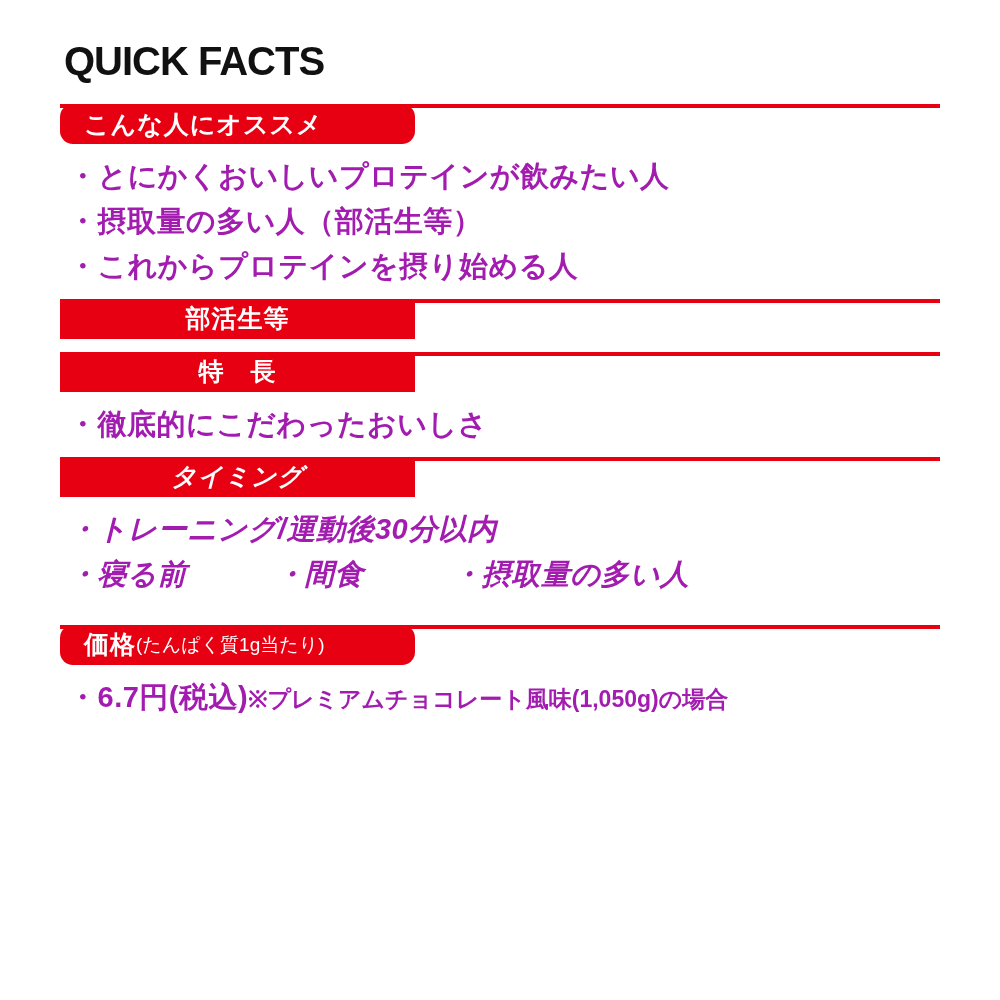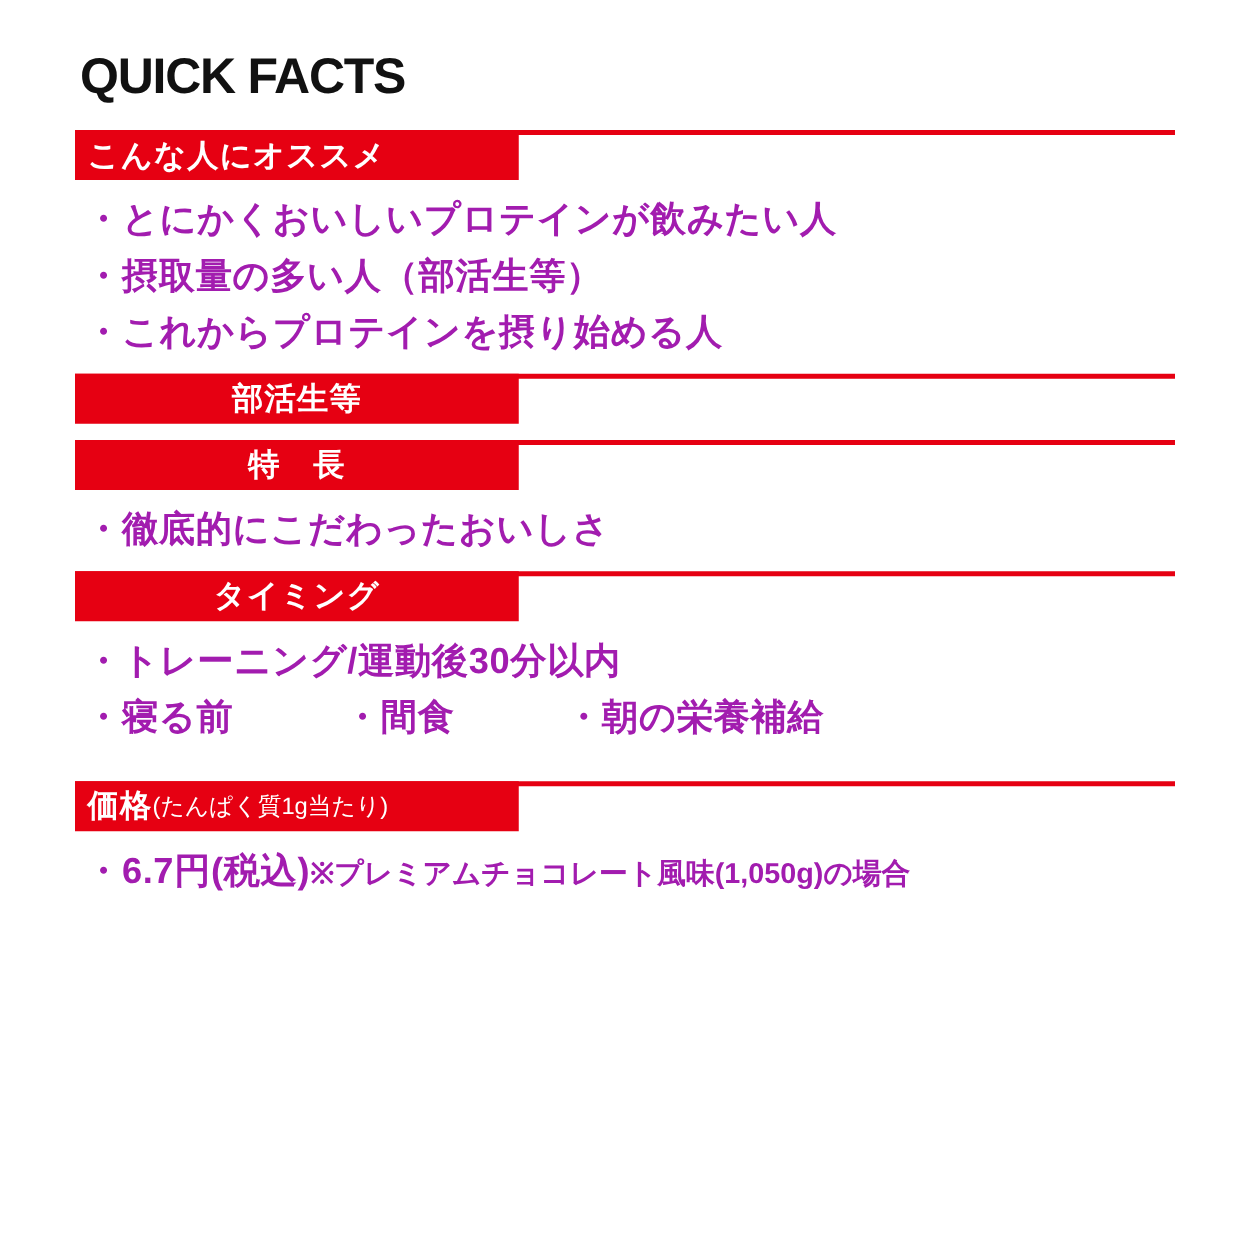--- a/index.html
+++ b/index.html
@@ -58,21 +58,21 @@
     background: #e60012;
     color: #ffffff;
     font-size: 25px;
     font-weight: bold;
     letter-spacing: 1px;
     display: flex;
     align-items: center;
     box-sizing: border-box;
   }
   .tag-center { justify-content: center; }
-  .tag-left { justify-content: flex-start; padding-left: 10px; }
+  .tag-left { justify-content: flex-start; padding-left: 24px; border-radius: 13px; }
 
   .tag .small {
     font-size: 19px;
     font-weight: normal;
     letter-spacing: 0;
   }
 
   .bullets {
     margin: 0;
     padding: 4px 0 0 8px;
@@ -89,21 +89,21 @@
 
   .bullets li .note {
     font-size: 23px;
     font-weight: bold;
     letter-spacing: 0;
   }
 
   .s-recommend { margin-top: 2px; }
   .s-ingredient { margin-top: 10px; }
   .s-feature { margin-top: 13px; }
-  .s-timing { margin-top: 10px; }
+  .s-timing { margin-top: 10px; font-style: italic; }
   .s-price { margin-top: 28px; }
 </style>
 </head>
 <body>
 
 <div class="page">
 
   <h1 class="page-title">QUICK FACTS</h1>
 
   <div class="section s-recommend">
@@ -135,21 +135,21 @@
     </ul>
   </div>
 
   <div class="section s-timing">
     <div class="section-head">
       <div class="rule"></div>
       <div class="tag tag-center">タイミング</div>
     </div>
     <ul class="bullets">
       <li>・トレーニング/運動後30分以内</li>
-      <li>・寝る前　　　・間食　　　・朝の栄養補給</li>
+      <li>・寝る前　　　・間食　　　・摂取量の多い人</li>
     </ul>
   </div>
 
   <div class="section s-price">
     <div class="section-head">
       <div class="rule"></div>
       <div class="tag tag-left">
           <span>価格</span>
           <span class="small">(たんぱく質1g当たり)</span>
         </div>

